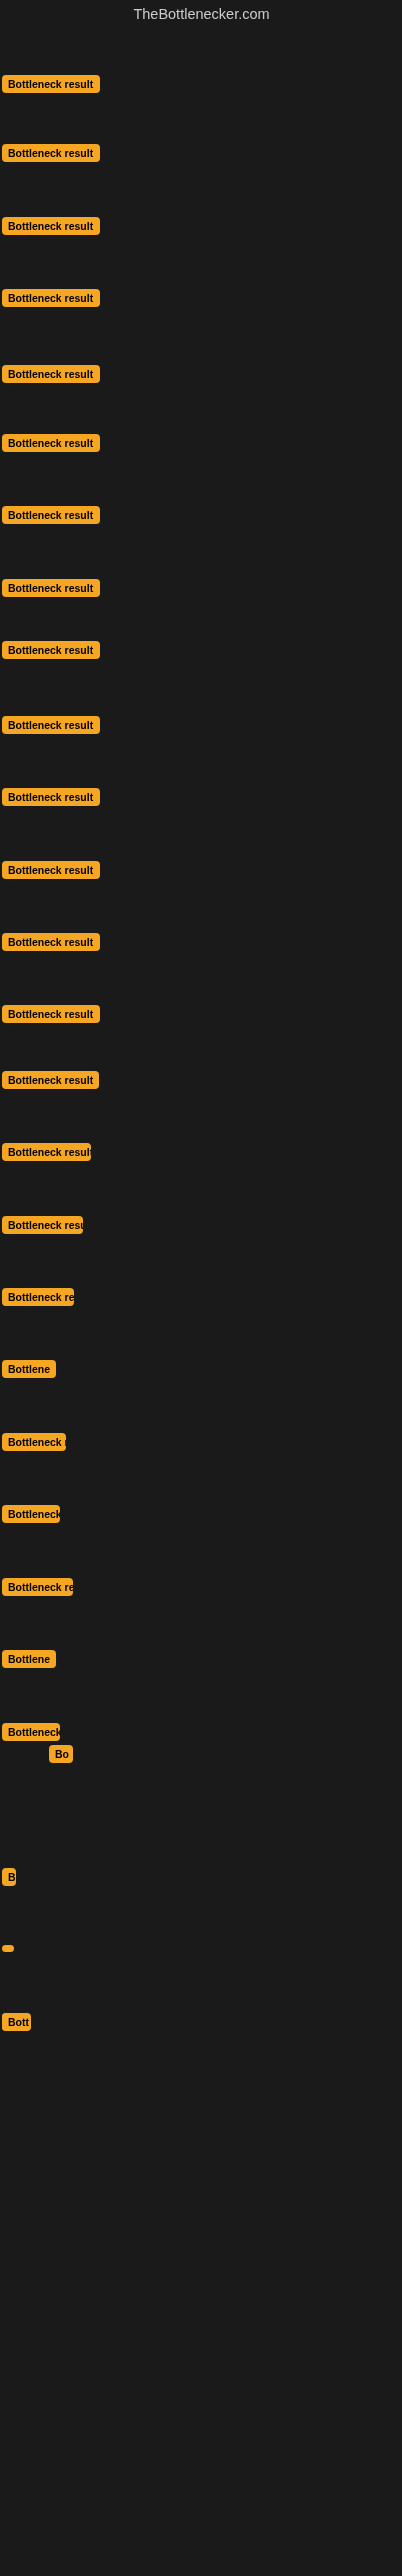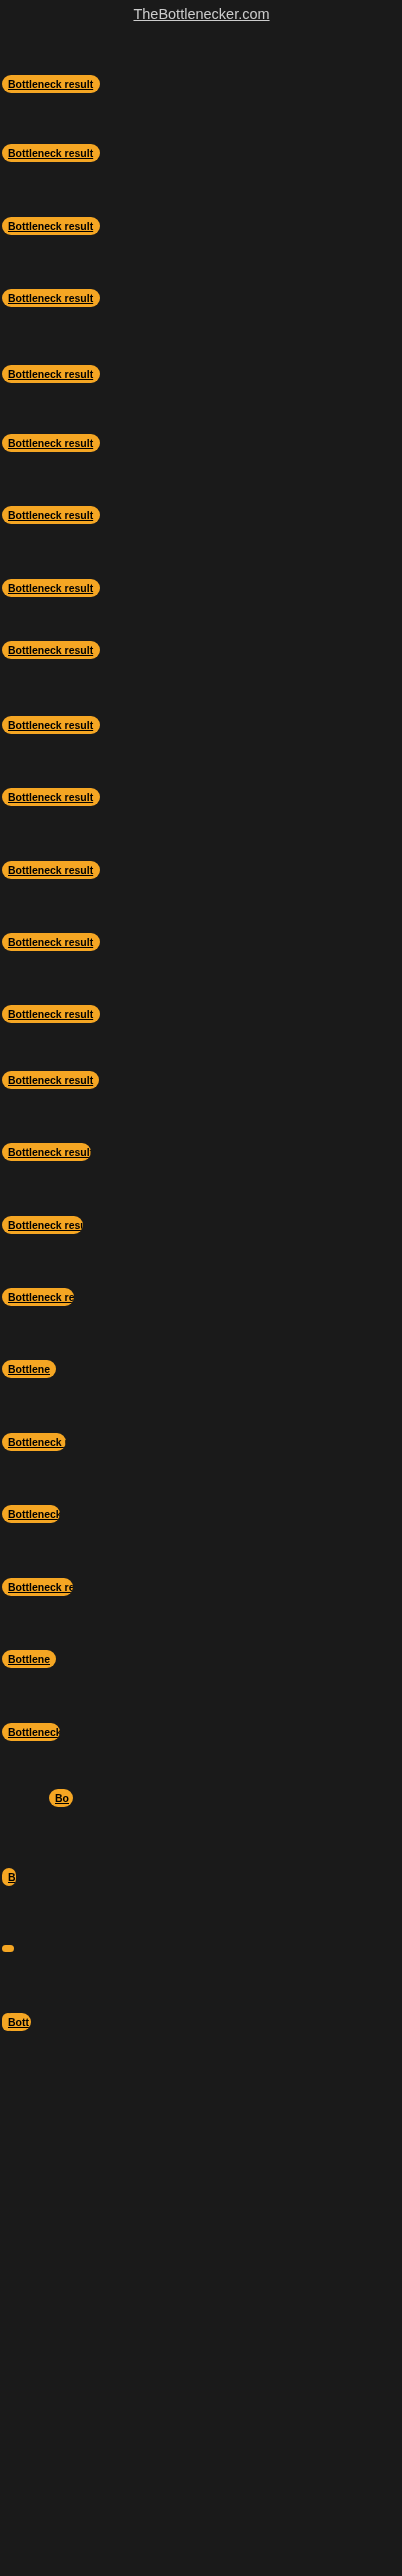--- a/index.html
+++ b/index.html
@@ -1,19 +1,18 @@
 <!DOCTYPE html>
 <html style="font-size:13px"><head>
   <meta charset="utf-8">
   <style>
     * {
       margin: 0;
       padding: 0;
       box-sizing: border-box;
-      text-decoration: underline;
     }
 
     body {
       width: 403px;
       min-height: 2576px;
       background-color: #1a1a1a;
       font-family: Arial, sans-serif;
       position: relative;
     }
 
@@ -29,21 +28,21 @@
       position: absolute;
       left: 1.6px;
     }
 
     .bottleneck-badge {
       background-color: #f5a623;
       color: #000000;
       font-size: 10.5px;
       font-weight: bold;
       padding: 3.2px 6.4px;
-      border-radius: 9px;
+      border-radius: 4px;
       display: inline-block;
       white-space: nowrap;
       overflow: hidden;
     }
   </style>
 </head>
 <body>
 
 <div class="site-title">TheBottlenecker.com</div>
 
@@ -65,19 +64,19 @@
     <div class="bottleneck-item" style="top: 1042px;"><span class="bottleneck-badge" style="max-width: 97px;">Bottleneck result</span></div>
     <div class="bottleneck-item" style="top: 1114px;"><span class="bottleneck-badge" style="max-width: 89px;">Bottleneck result</span></div>
     <div class="bottleneck-item" style="top: 1187px;"><span class="bottleneck-badge" style="max-width: 81px;">Bottleneck result</span></div>
     <div class="bottleneck-item" style="top: 1259px;"><span class="bottleneck-badge" style="max-width: 72px;">Bottleneck re</span></div>
     <div class="bottleneck-item" style="top: 1331px;"><span class="bottleneck-badge" style="max-width: 60px;">Bottlene</span></div>
     <div class="bottleneck-item" style="top: 1404px;"><span class="bottleneck-badge" style="max-width: 64px;">Bottleneck r</span></div>
     <div class="bottleneck-item" style="top: 1476px;"><span class="bottleneck-badge" style="max-width: 58px;">Bottleneck</span></div>
     <div class="bottleneck-item" style="top: 1549px;"><span class="bottleneck-badge" style="max-width: 71px;">Bottleneck re</span></div>
     <div class="bottleneck-item" style="top: 1621px;"><span class="bottleneck-badge" style="max-width: 56px;">Bottlene</span></div>
     <div class="bottleneck-item" style="top: 1694px;"><span class="bottleneck-badge" style="max-width: 58px;">Bottleneck</span></div>
-    <div class="bottleneck-item" style="top: 1760px; padding-left: 47px;"><span class="bottleneck-badge" style="max-width: 24px;">Bo</span></div>
+    <div class="bottleneck-item" style="top: 1716px; padding-left: 47px;"><span class="bottleneck-badge" style="max-width: 24px;">Bo</span></div>
     <div class="bottleneck-item" style="top: 1839px;"><span class="bottleneck-badge" style="max-width: 14.5px;">B</span></div>
     <div class="bottleneck-item" style="top: 1911px;"><span class="bottleneck-badge" style="max-width: 8px;"></span></div>
     <div class="bottleneck-item" style="top: 1984px;"><span class="bottleneck-badge" style="max-width: 6.4px;">i</span></div>
     <div class="bottleneck-item" style="top: 1984px;"><span class="bottleneck-badge" style="max-width: 29px;">Bott</span></div>
   </div>
 
 
 </body></html>

